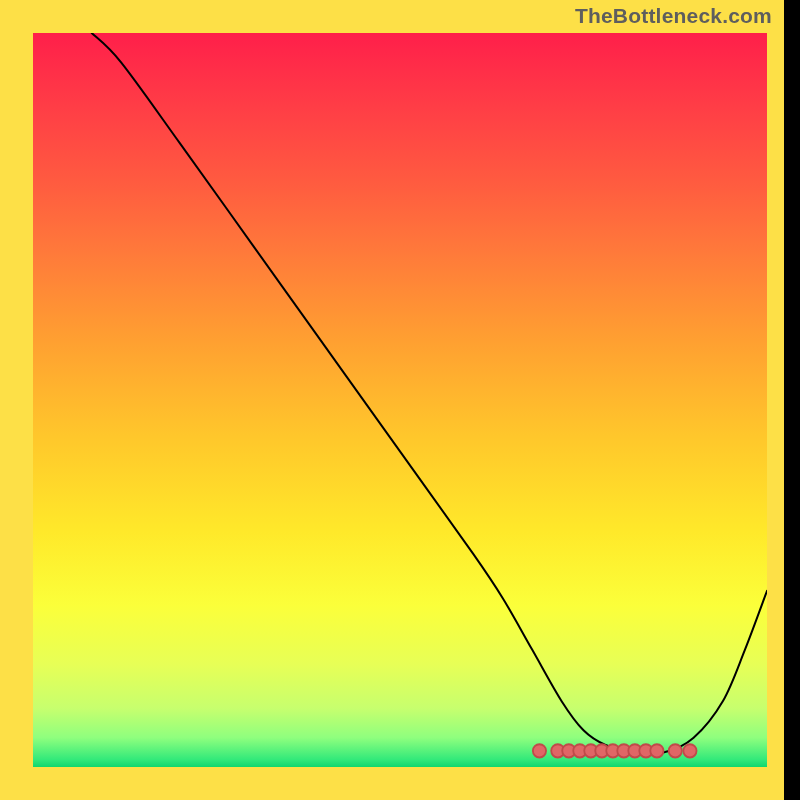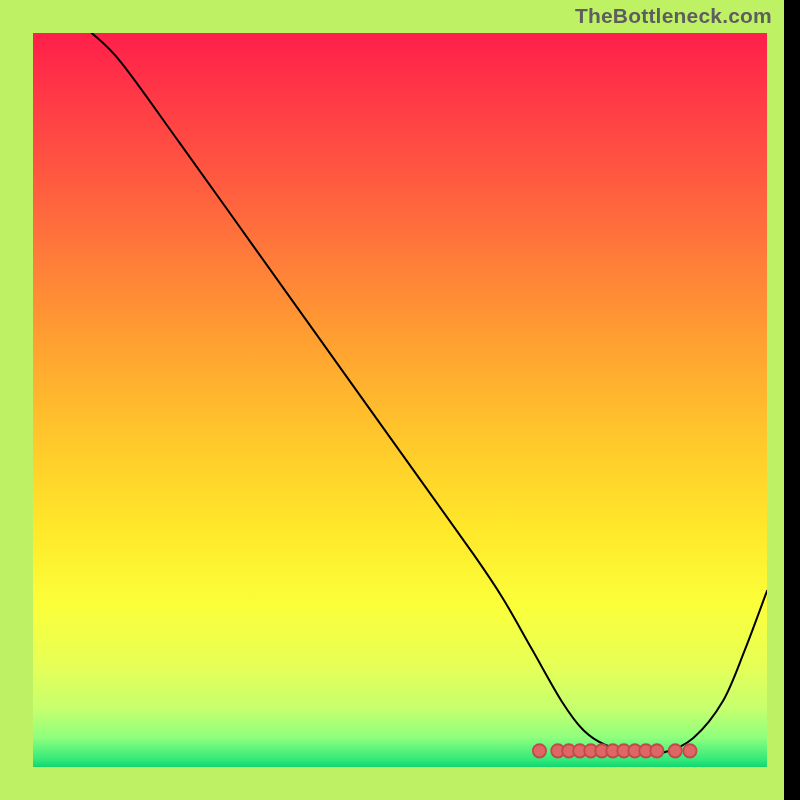--- a/index.html
+++ b/index.html
@@ -8,21 +8,21 @@
     width: 800px;
     height: 800px;
     background: #000;
     overflow: hidden;
     font-family: Arial, Helvetica, sans-serif;
   }
   .frame {
     position: relative;
     width: 784px;
     height: 800px;
-    background: #bef264;
+    background: #fde047;
   }
   .watermark {
     position: absolute;
     top: 4px;
     right: 12px;
     color: #5e5e5e;
     font-size: 21px;
     font-weight: 600;
     letter-spacing: 0.2px;
     user-select: none;

